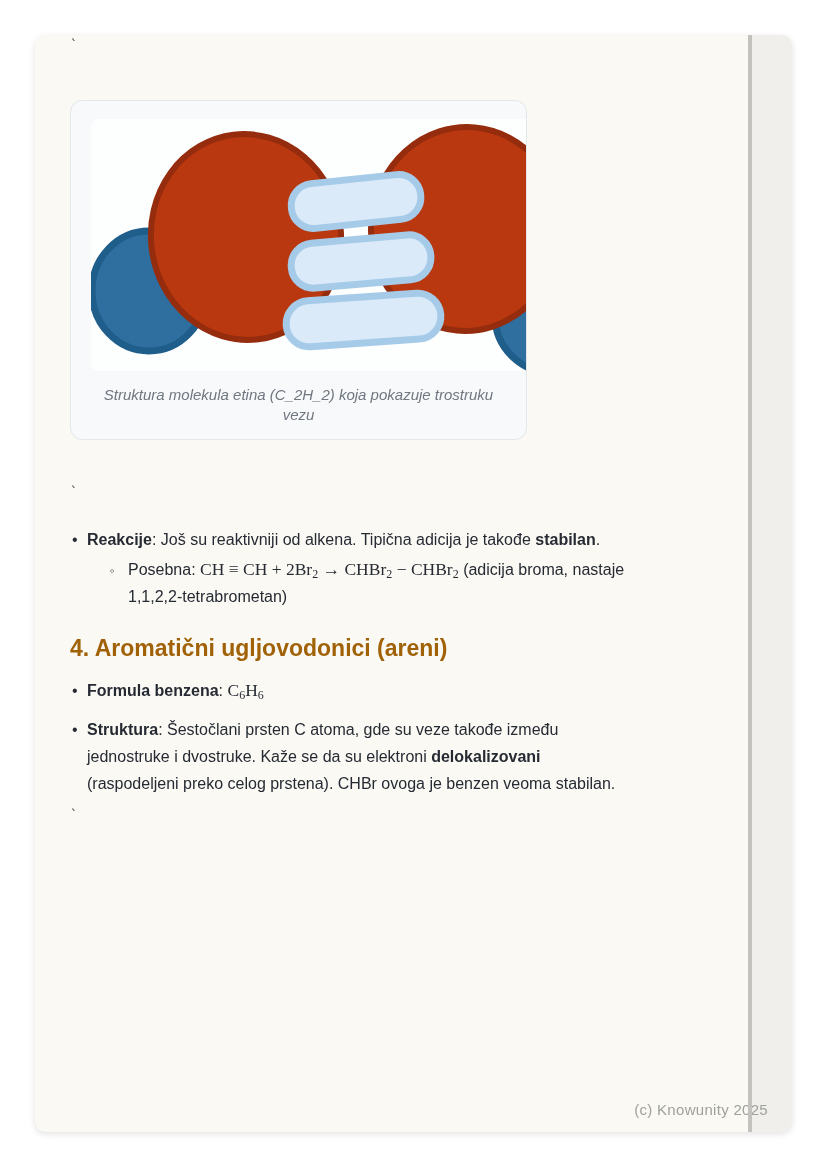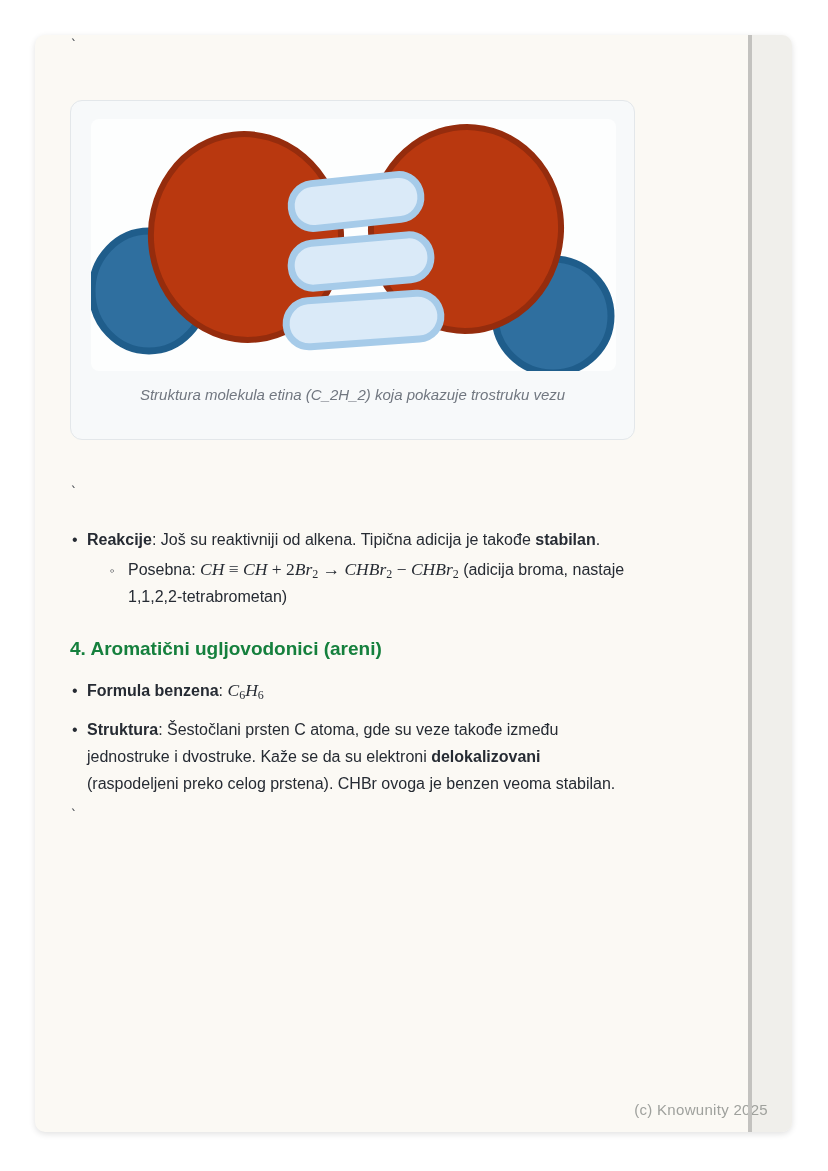--- a/index.html
+++ b/index.html
@@ -55,21 +55,21 @@
     line-height: 16px;
     color: #3a3f46;
     font-family: "DejaVu Sans Mono", monospace;
   }
   .tick.t2 { margin-top: 44px; }
   .tick.t3 { margin-top: 10px; }
 
   
   .img-card {
     margin-top: 47px;
-    width: 565px; height: 340px;
+    width: 457px; height: 340px;
     background: #f7f9fa;
     border: 1px solid #e3e7ea;
     border-radius: 12px;
     padding: 18px 20px 12px 20px;
     overflow: hidden;
   }
   .img-frame {
     width: 525px; height: 252px;
     background: #fdfefe;
     border-radius: 8px;
@@ -100,34 +100,34 @@
   .li.l2 { margin-top: 3px; padding-left: 38px; }
   .li.l2 .marker { flex: 0 0 20px; font-size: 13px; padding-top: 1px; }
   .li + .li.gap { margin-top: 12px; }
   b { font-weight: 700; }
 
   
   .math {
     font-family: "Liberation Serif", serif;
     font-size: 17.5px;
   }
-  .math .mi { font-style: italic; }
+  .math .mi { }
   .math sub {
     font-size: 12px;
     font-style: normal;
     vertical-align: -3px;
     line-height: 0;
   }
 
   h3.heading {
     margin-top: 24px;
-    font-size: 19px;
+    font-size: 23px;
     line-height: 29px;
     font-weight: 600;
-    color: #15803d;
+    color: #a16207;
   }
   p.intro { margin-top: 13px; }
 </style>
 </head>
 <body>
 
 <div class="panel">
 
   <div class="content">
 

